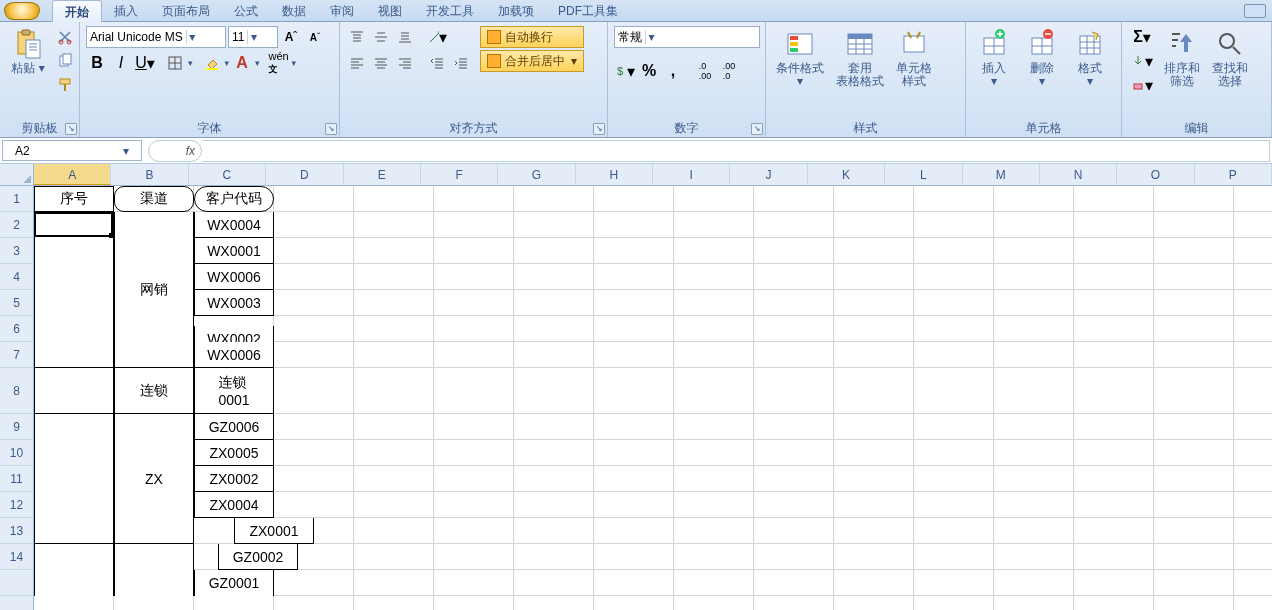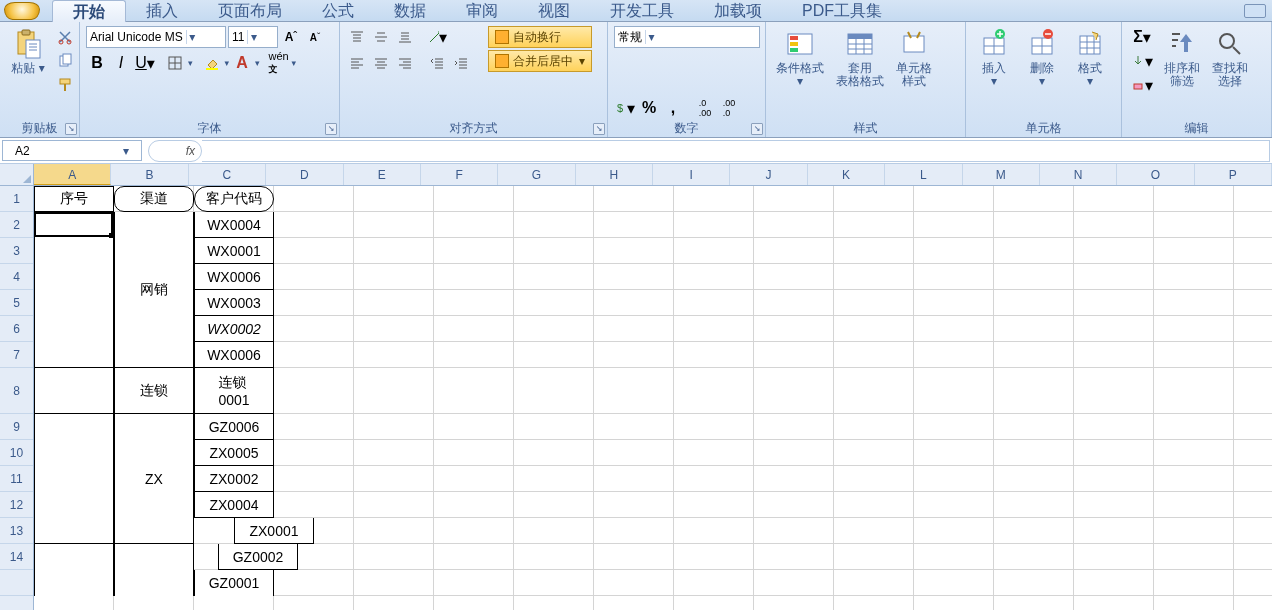--- a/index.html
+++ b/index.html
@@ -2,21 +2,21 @@
 <html><head>
 <meta charset="utf-8">
 <style>
 * { margin: 0; padding: 0; box-sizing: border-box; font-family: "Microsoft YaHei", Arial, sans-serif; }
 body { background: #fff; width: 1272px; height: 610px; overflow: hidden; user-select: none; }
 
 
 .menu-bar { height: 22px; background: linear-gradient(#d6e5f5,#c5daf1); display: flex; align-items: center; padding-left: 4px; border-bottom: 1px solid #8ba0bc; }
 .office-btn { width: 36px; height: 18px; background: radial-gradient(circle at 50% 40%, #fff8e0, #f6c447 60%, #d18f00); border: 1px solid #a07200; border-radius: 18px 18px 14px 14px / 12px 12px 18px 18px; margin-right: 6px; }
 .qat { display:flex; gap:4px; align-items:center; }
-.tab { padding: 2px 20px 0; font-size: 16px; color: #3b5a8b; cursor: default; height:22px; display:flex; align-items:center; }
+.tab { padding: 2px 12px 0; font-size: 12px; color: #3b5a8b; cursor: default; height:22px; display:flex; align-items:center; }
 .tab.active { background: linear-gradient(#f8fbff,#e6eef9); border: 1px solid #a4b9d6; border-bottom: none; border-radius: 3px 3px 0 0; color:#2c4a79; font-weight: bold;}
 .menu-right { margin-left:auto; display:flex; gap:6px; padding-right:6px;}
 .win-btn { width:22px; height:14px; border:1px solid #7a94b8; background:#cfe1f5; border-radius:2px;}
 
 
 .ribbon { height: 116px; background: linear-gradient(#e6eef9, #cfe0f4); display: flex; border-bottom: 1px solid #8ba0bc; }
 .group { border-right: 1px solid #aac1dd; display: flex; flex-direction: column; position: relative; padding: 4px 6px 0 6px; }
 .group-body { flex: 1; display: flex; align-items: flex-start; gap: 4px; }
 .group-label { text-align: center; font-size: 12px; color: #3b5a8b; height: 18px; line-height: 18px; position:relative;}
 .group-dialog { position:absolute; right:2px; bottom:2px; width:12px; height:12px; border:1px solid #8ba0bc; border-radius:1px; background:#e6eef9; font-size:8px; line-height:10px; text-align:center; color:#3b5a8b;}
@@ -223,38 +223,38 @@
                 <path d="M6 4h8M6 7h8M6 10h8M6 13h8M4 8l-2-2 2-2" stroke="#555" fill="none"></path>
               </svg>
             </div>
           <div class="mini-btn">
               <svg width="16" height="16">
                 <path d="M6 4h8M6 7h8M6 10h8M6 13h8M2 6l2 2-2 2" stroke="#555" fill="none"></path>
               </svg>
             </div>
         </div>
       </div>
-      <div class="col" style="margin-left:12px;">
+      <div class="col" style="margin-left:4px;">
         <div class="orange-btn wide">
             <div class="sq"></div>
             <span>自动换行</span>
           </div>
         <div class="orange-btn wide">
             <div class="sq"></div>
             <span>合并后居中</span>
             <span style="margin-left:2px;">▾</span>
           </div>
       </div>
     </div>
     <div class="group-label">对齐方式</div>
     <div class="group-dialog">↘</div>
   </div>
 
   <div class="group" style="width:158px;">
-    <div class="group-body col" style="gap:12px;justify-content:space-between;">
+    <div class="group-body col" style="gap:12px;">
       <div class="combo" style="width:146px;">
           <span>常规</span>
           <span class="dd">▾</span>
         </div>
       <div class="row">
         <div class="mini-btn"><svg width="16" height="16">
               <text x="2" y="12" font-size="11" fill="#2a7a2a">$</text>
             </svg>▾</div>
         <div class="mini-btn">
             <b>%</b>
@@ -464,21 +464,21 @@
         <div class="cell" style="left: 0px; top: 228px; width: 80px; height: 130px; border-left: 1px solid rgb(0, 0, 0); border-right: 1px solid rgb(0, 0, 0); border-bottom: 1px solid rgb(0, 0, 0);"></div>
         <div class="cell" style="left: 0px; top: 358px; width: 80px; height: 52px; border-left: 1px solid rgb(0, 0, 0); border-right: 1px solid rgb(0, 0, 0); border-bottom: none;"></div>
         <div class="cell" style="left: 80px; top: 26px; width: 80px; height: 156px; border-left: 1px solid rgb(0, 0, 0); border-right: 1px solid rgb(0, 0, 0); border-bottom: 1px solid rgb(0, 0, 0);">网销</div>
         <div class="cell" style="left: 80px; top: 182px; width: 80px; height: 46px; border-left: 1px solid rgb(0, 0, 0); border-right: 1px solid rgb(0, 0, 0); border-bottom: 1px solid rgb(0, 0, 0);">连锁</div>
         <div class="cell" style="left: 80px; top: 228px; width: 80px; height: 130px; border-left: 1px solid rgb(0, 0, 0); border-right: 1px solid rgb(0, 0, 0); border-bottom: 1px solid rgb(0, 0, 0);">ZX</div>
         <div class="cell" style="left: 80px; top: 358px; width: 80px; height: 52px; border-left: 1px solid rgb(0, 0, 0); border-right: 1px solid rgb(0, 0, 0); border-bottom: none;"></div>
         <div class="cell" style="left: 160px; top: 26px; width: 80px; height: 26px; border-left: 1px solid rgb(0, 0, 0); border-right: 1px solid rgb(0, 0, 0); border-bottom: 1px solid rgb(0, 0, 0);">WX0004</div>
         <div class="cell" style="left: 160px; top: 52px; width: 80px; height: 26px; border-left: 1px solid rgb(0, 0, 0); border-right: 1px solid rgb(0, 0, 0); border-bottom: 1px solid rgb(0, 0, 0);">WX0001</div>
         <div class="cell" style="left: 160px; top: 78px; width: 80px; height: 26px; border-left: 1px solid rgb(0, 0, 0); border-right: 1px solid rgb(0, 0, 0); border-bottom: 1px solid rgb(0, 0, 0);">WX0006</div>
         <div class="cell" style="left: 160px; top: 104px; width: 80px; height: 26px; border-left: 1px solid rgb(0, 0, 0); border-right: 1px solid rgb(0, 0, 0); border-bottom: 1px solid rgb(0, 0, 0);">WX0003</div>
-        <div class="cell" style="left: 160px; top: 130px; width: 80px; height: 26px; border-left: 1px solid rgb(0, 0, 0); border-right: 1px solid rgb(0, 0, 0); border-bottom: 1px solid rgb(0, 0, 0); font-style: italic;">WX0002</div>
+        <div class="cell" style="left: 160px; top: 140px; width: 80px; height: 26px; border-left: 1px solid rgb(0, 0, 0); border-right: 1px solid rgb(0, 0, 0); border-bottom: 1px solid rgb(0, 0, 0);">WX0002</div>
         <div class="cell" style="left: 160px; top: 156px; width: 80px; height: 26px; border-left: 1px solid rgb(0, 0, 0); border-right: 1px solid rgb(0, 0, 0); border-bottom: 1px solid rgb(0, 0, 0);">WX0006</div>
         <div class="cell" style="left: 160px; top: 182px; width: 80px; height: 46px; border-left: 1px solid rgb(0, 0, 0); border-right: 1px solid rgb(0, 0, 0); border-bottom: 1px solid rgb(0, 0, 0); line-height: 18px;">连锁<br>0001</div>
         <div class="cell" style="left: 160px; top: 228px; width: 80px; height: 26px; border-left: 1px solid rgb(0, 0, 0); border-right: 1px solid rgb(0, 0, 0); border-bottom: 1px solid rgb(0, 0, 0);">GZ0006</div>
         <div class="cell" style="left: 160px; top: 254px; width: 80px; height: 26px; border-left: 1px solid rgb(0, 0, 0); border-right: 1px solid rgb(0, 0, 0); border-bottom: 1px solid rgb(0, 0, 0);">ZX0005</div>
         <div class="cell" style="left: 160px; top: 280px; width: 80px; height: 26px; border-left: 1px solid rgb(0, 0, 0); border-right: 1px solid rgb(0, 0, 0); border-bottom: 1px solid rgb(0, 0, 0);">ZX0002</div>
         <div class="cell" style="left: 160px; top: 306px; width: 80px; height: 26px; border-left: 1px solid rgb(0, 0, 0); border-right: 1px solid rgb(0, 0, 0); border-bottom: 1px solid rgb(0, 0, 0);">ZX0004</div>
         <div class="cell" style="left: 160px; top: 332px; width: 80px; height: 26px; border-left: 1px solid rgb(0, 0, 0); border-right: 1px solid rgb(0, 0, 0); border-bottom: 1px solid rgb(0, 0, 0); margin-left: 40px;">ZX0001</div>
         <div class="cell" style="left: 160px; top: 358px; width: 80px; height: 26px; border-left: 1px solid rgb(0, 0, 0); border-right: 1px solid rgb(0, 0, 0); border-bottom: 1px solid rgb(0, 0, 0); margin-left: 24px;">GZ0002</div>
         <div class="cell" style="left: 160px; top: 384px; width: 80px; height: 26px; border-left: 1px solid rgb(0, 0, 0); border-right: 1px solid rgb(0, 0, 0); border-bottom: none;">GZ0001</div>
         <div class="sel" style="left: 0px; top: 26px; width: 79px; height: 25px;"></div>

